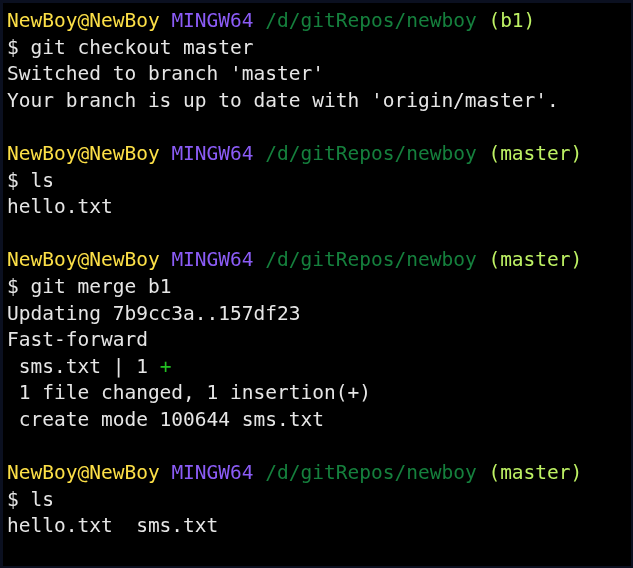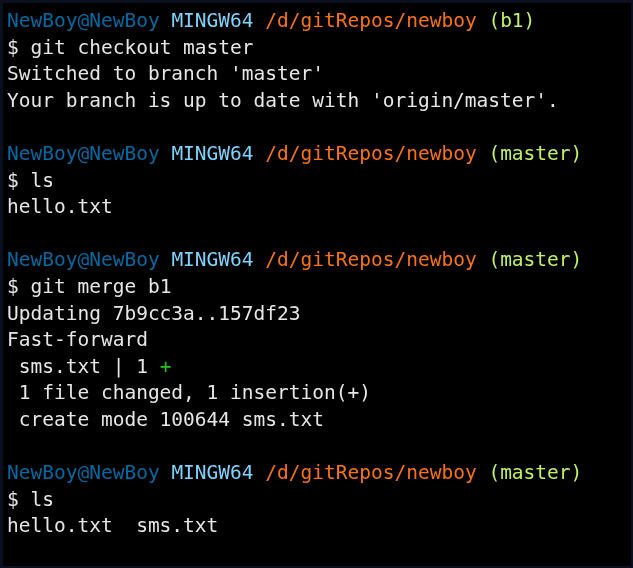--- a/index.html
+++ b/index.html
@@ -36,23 +36,23 @@
   .line {
     height: 26.6px;
     white-space: pre;
   }
 
   .blank {
     height: 26.6px;
   }
 
   
-  .c-user   { color: #0369a1; }            
-  .c-term   { color: #7dd3fc; }            
-  .c-path   { color: #f97316; }            
+  .c-user   { color: #fde047; }            
+  .c-term   { color: #8b5cf6; }            
+  .c-path   { color: #15803d; }            
   .c-branch { color: #bef264; }            
   .c-text   { color: #e6e6e6; }            
   .c-plus   { color: #22c022; }            
 </style>
 </head>
 <body>
 
 <div id="terminal"><div class="line"><span class="c-user">NewBoy@NewBoy</span> <span class="c-term">MINGW64</span> <span class="c-path">/d/gitRepos/newboy</span> <span class="c-branch">(b1)</span></div><div class="line"><span class="c-text">$</span> <span class="c-text">git checkout master</span></div><div class="line"><span class="c-text">Switched to branch 'master'</span></div><div class="line"><span class="c-text">Your branch is up to date with 'origin/master'.</span></div><div class="blank"></div><div class="line"><span class="c-user">NewBoy@NewBoy</span> <span class="c-term">MINGW64</span> <span class="c-path">/d/gitRepos/newboy</span> <span class="c-branch">(master)</span></div><div class="line"><span class="c-text">$</span> <span class="c-text">ls</span></div><div class="line"><span class="c-text">hello.txt</span></div><div class="blank"></div><div class="line"><span class="c-user">NewBoy@NewBoy</span> <span class="c-term">MINGW64</span> <span class="c-path">/d/gitRepos/newboy</span> <span class="c-branch">(master)</span></div><div class="line"><span class="c-text">$</span> <span class="c-text">git merge b1</span></div><div class="line"><span class="c-text">Updating 7b9cc3a..157df23</span></div><div class="line"><span class="c-text">Fast-forward</span></div><div class="line"><span class="c-text"> sms.txt | 1 </span><span class="c-plus">+</span></div><div class="line"><span class="c-text"> 1 file changed, 1 insertion(+)</span></div><div class="line"><span class="c-text"> create mode 100644 sms.txt</span></div><div class="blank"></div><div class="line"><span class="c-user">NewBoy@NewBoy</span> <span class="c-term">MINGW64</span> <span class="c-path">/d/gitRepos/newboy</span> <span class="c-branch">(master)</span></div><div class="line"><span class="c-text">$</span> <span class="c-text">ls</span></div><div class="line"><span class="c-text">hello.txt  sms.txt</span></div></div>
 
 </body></html>

